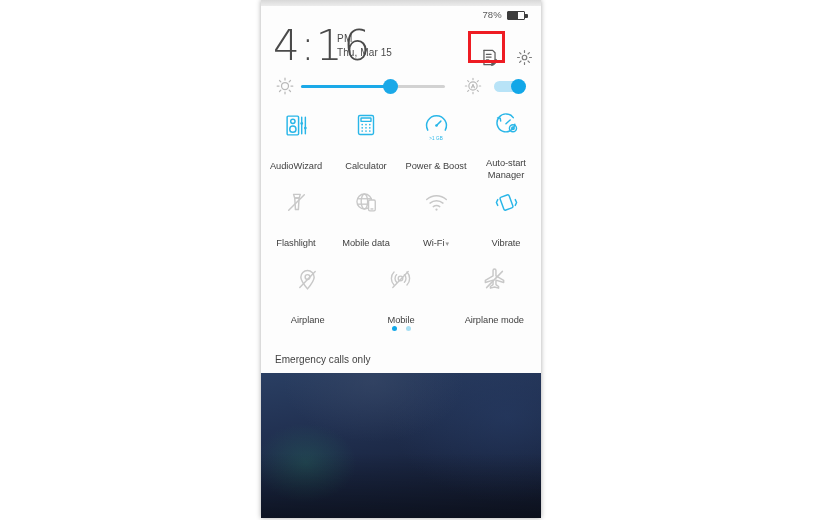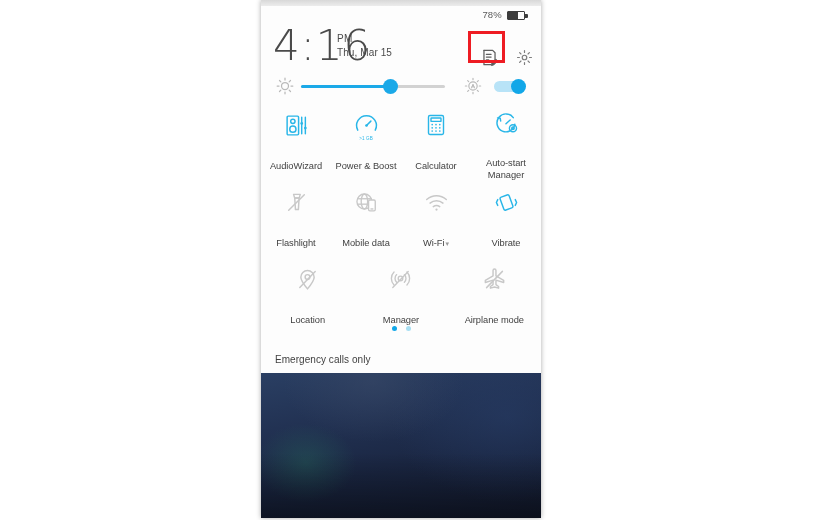--- a/index.html
+++ b/index.html
@@ -369,32 +369,20 @@
               <svg width="25" height="25" viewBox="0 0 24 24" fill="none" stroke="#29b6e8" stroke-width="1.4">
                 <rect x="3" y="3" width="11" height="18" rx="1"></rect>
                 <circle cx="8.5" cy="8" r="2.1"></circle>
                 <circle cx="8.5" cy="15.5" r="3"></circle>
                 <path d="M17 4v16M20.5 4v16" stroke-linecap="round"></path>
                 <circle cx="17" cy="10" r="1.3" fill="#29b6e8" stroke="none"></circle>
                 <circle cx="20.5" cy="14.5" r="1.3" fill="#29b6e8" stroke="none"></circle>
               </svg>
             </div>
             <div class="tile-label">AudioWizard</div>
-          </div>
-
-          <div class="tile">
-            <div class="tile-icon">
-              <svg width="25" height="25" viewBox="0 0 24 24" fill="none" stroke="#29b6e8" stroke-width="1.4">
-                <path d="M3.6 16.5A9.5 9.5 0 1 1 20.4 16.5" stroke-linecap="round"></path>
-                <path d="M12 12l4.2-4.2" stroke-linecap="round"></path>
-                <circle cx="12" cy="12" r="1.3" fill="#29b6e8" stroke="none"></circle>
-              </svg>
-              <span class="sub-badge">&gt;1 GB</span>
-            </div>
-            <div class="tile-label">Power &amp; Boost</div>
           </div>
 
           <div class="tile">
             <div class="tile-icon">
               <svg width="24" height="24" viewBox="0 0 24 24" fill="none" stroke="#29b6e8" stroke-width="1.4">
                 <rect x="4.5" y="2.5" width="15" height="19" rx="1.4"></rect>
                 <rect x="7" y="5" width="10" height="3.4" rx="0.5"></rect>
                 <circle cx="8.2" cy="11.6" r="0.85" fill="#29b6e8" stroke="none"></circle>
                 <circle cx="12" cy="11.6" r="0.85" fill="#29b6e8" stroke="none"></circle>
                 <circle cx="15.8" cy="11.6" r="0.85" fill="#29b6e8" stroke="none"></circle>
@@ -405,20 +393,32 @@
                 <circle cx="12" cy="18" r="0.85" fill="#29b6e8" stroke="none"></circle>
                 <circle cx="15.8" cy="18" r="0.85" fill="#29b6e8" stroke="none"></circle>
               </svg>
             </div>
             <div class="tile-label">Calculator</div>
           </div>
 
           <div class="tile">
             <div class="tile-icon">
               <svg width="25" height="25" viewBox="0 0 24 24" fill="none" stroke="#29b6e8" stroke-width="1.4">
+                <path d="M3.6 16.5A9.5 9.5 0 1 1 20.4 16.5" stroke-linecap="round"></path>
+                <path d="M12 12l4.2-4.2" stroke-linecap="round"></path>
+                <circle cx="12" cy="12" r="1.3" fill="#29b6e8" stroke="none"></circle>
+              </svg>
+              <span class="sub-badge">&gt;1 GB</span>
+            </div>
+            <div class="tile-label">Power &amp; Boost</div>
+          </div>
+
+          <div class="tile">
+            <div class="tile-icon">
+              <svg width="25" height="25" viewBox="0 0 24 24" fill="none" stroke="#29b6e8" stroke-width="1.4">
                 <path d="M18.5 6.4A8.6 8.6 0 1 0 20 12.6" stroke-linecap="round"></path>
                 <path d="M11.5 12.2l4-3.6" stroke-linecap="round"></path>
                 <path d="M3.4 6.6l2.6.4.4 2.6" stroke-linecap="round" stroke-linejoin="round"></path>
                 <circle cx="18.2" cy="16.6" r="3.4"></circle>
                 <circle cx="18.2" cy="16.6" r="1.2"></circle>
               </svg>
             </div>
             <div class="tile-label">Auto-start Manager</div>
           </div>
         </div>
@@ -477,35 +477,35 @@
 
         <div class="tile-row">
           <div class="tile">
             <div class="tile-icon">
               <svg width="25" height="25" viewBox="0 0 24 24" fill="none" stroke="#c8c8c8" stroke-width="1.4" stroke-linecap="round" stroke-linejoin="round">
                 <path d="M12 21c4.2-5.1 6.4-8.5 6.4-11.2A6.4 6.4 0 0 0 5.6 9.8C5.6 12.5 7.8 15.9 12 21z"></path>
                 <circle cx="12" cy="9.6" r="2.3"></circle>
                 <line x1="4.6" y1="19.6" x2="19.4" y2="4.4"></line>
               </svg>
             </div>
-            <div class="tile-label">Location</div>
+            <div class="tile-label">Airplane</div>
           </div>
 
           <div class="tile">
             <div class="tile-icon">
               <svg width="25" height="25" viewBox="0 0 24 24" fill="none" stroke="#c8c8c8" stroke-width="1.3" stroke-linecap="round">
                 <circle cx="12" cy="11" r="2.2"></circle>
                 <path d="M8.3 7.3a5.2 5.2 0 0 0 0 7.4"></path>
                 <path d="M15.7 7.3a5.2 5.2 0 0 1 0 7.4"></path>
                 <path d="M5.8 4.8a8.8 8.8 0 0 0 0 12.4"></path>
                 <path d="M18.2 4.8a8.8 8.8 0 0 1 0 12.4"></path>
                 <line x1="4.6" y1="19.6" x2="19.4" y2="4.4"></line>
               </svg>
             </div>
-            <div class="tile-label">Manager</div>
+            <div class="tile-label">Mobile</div>
           </div>
 
 
           <div class="tile">
             <div class="tile-icon">
               <svg width="25" height="25" viewBox="0 0 24 24" fill="none" stroke="#c8c8c8" stroke-width="1.4" stroke-linecap="round" stroke-linejoin="round">
                 <path d="M10.6 3.4a1.4 1.4 0 0 1 2.8 0v5.2l7.4 4.2v2.1l-7.4-2.3v4.3l2.5 1.8v1.6l-3.9-1.1-3.9 1.1v-1.6l2.5-1.8v-4.3L3.2 14.9v-2.1l7.4-4.2z"></path>
                 <line x1="4.4" y1="19.8" x2="19.6" y2="4.2"></line>
               </svg>
             </div>

